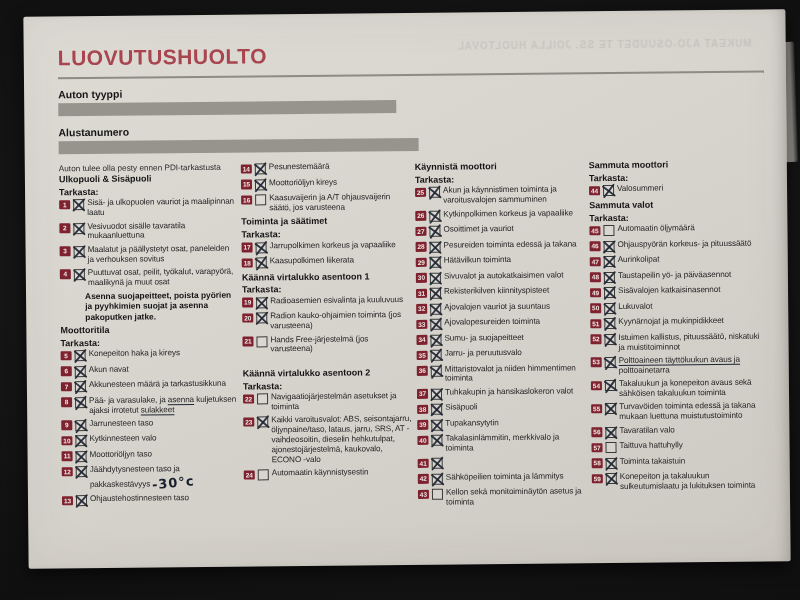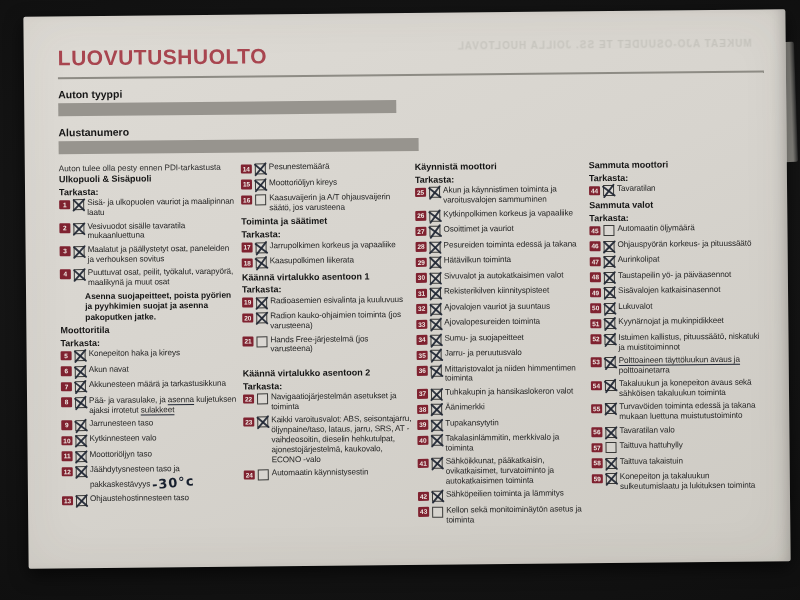--- a/index.html
+++ b/index.html
@@ -461,21 +461,21 @@
           <span class="txt">Tuhkakupin ja hansikaslokeron valot</span>
         </div>
         <div class="item">
           <span class="badge">38</span>
           <span class="box">
             <svg viewBox="0 0 12 12" style="transform:rotate(3deg)">
               <path d="M1.8 2.6 L10.6 10.2"></path>
               <path d="M10.2 1.6 L2.2 11"></path>
             </svg>
           </span>
-          <span class="txt">Äänimerkki</span>
+          <span class="txt">Sisäpuoli</span>
         </div>
         <div class="item">
           <span class="badge">39</span>
           <span class="box">
             <svg viewBox="0 0 12 12" style="transform:rotate(2deg)">
               <path d="M1.8 2.6 L10.6 10.2"></path>
               <path d="M10.2 1.6 L2.2 11"></path>
             </svg>
           </span>
           <span class="txt">Tupakansytytin</span>
@@ -491,21 +491,20 @@
           <span class="txt">Takalasinlämmitin, merkkivalo ja toiminta</span>
         </div>
         <div class="item">
           <span class="badge">41</span>
           <span class="box">
             <svg viewBox="0 0 12 12" style="transform:rotate(0deg)">
               <path d="M1.8 2.6 L10.6 10.2"></path>
               <path d="M10.2 1.6 L2.2 11"></path>
             </svg>
           </span>
-          <span class="txt">Sähköikkunat, pääkatkaisin, ovikatkaisimet, turvatoiminto ja autokatkaisimen toiminta</span>
         </div>
         <div class="item">
           <span class="badge">42</span>
           <span class="box">
             <svg viewBox="0 0 12 12" style="transform:rotate(-1deg)">
               <path d="M1.8 2.6 L10.6 10.2"></path>
               <path d="M10.2 1.6 L2.2 11"></path>
             </svg>
           </span>
           <span class="txt">Sähköpeilien toiminta ja lämmitys</span>
@@ -520,21 +519,21 @@
         <div class="hd">Sammuta moottori</div>
         <div class="hd">Tarkasta:</div>
         <div class="item">
           <span class="badge">44</span>
           <span class="box">
             <svg viewBox="0 0 12 12" style="transform:rotate(-3deg)">
               <path d="M1.8 2.6 L10.6 10.2"></path>
               <path d="M10.2 1.6 L2.2 11"></path>
             </svg>
           </span>
-          <span class="txt">Tavaratilan</span>
+          <span class="txt">Valosummeri</span>
         </div>
         <div class="hd">Sammuta valot</div>
         <div class="hd">Tarkasta:</div>
         <div class="item">
           <span class="badge">45</span>
           <span class="box"></span>
           <span class="txt">Automaatin öljymäärä</span>
         </div>
         <div class="item">
           <span class="badge">46</span>
@@ -652,21 +651,21 @@
           <span class="txt">Taittuva hattuhylly</span>
         </div>
         <div class="item">
           <span class="badge">58</span>
           <span class="box">
             <svg viewBox="0 0 12 12" style="transform:rotate(1deg)">
               <path d="M1.8 2.6 L10.6 10.2"></path>
               <path d="M10.2 1.6 L2.2 11"></path>
             </svg>
           </span>
-          <span class="txt">Taittuva takaistuin</span>
+          <span class="txt">Toiminta takaistuin</span>
         </div>
         <div class="item">
           <span class="badge">59</span>
           <span class="box">
             <svg viewBox="0 0 12 12" style="transform:rotate(0deg)">
               <path d="M1.8 2.6 L10.6 10.2"></path>
               <path d="M10.2 1.6 L2.2 11"></path>
             </svg>
           </span>
           <span class="txt">Konepeiton ja takaluukun sulkeutumislaatu ja lukituksen toiminta</span>

